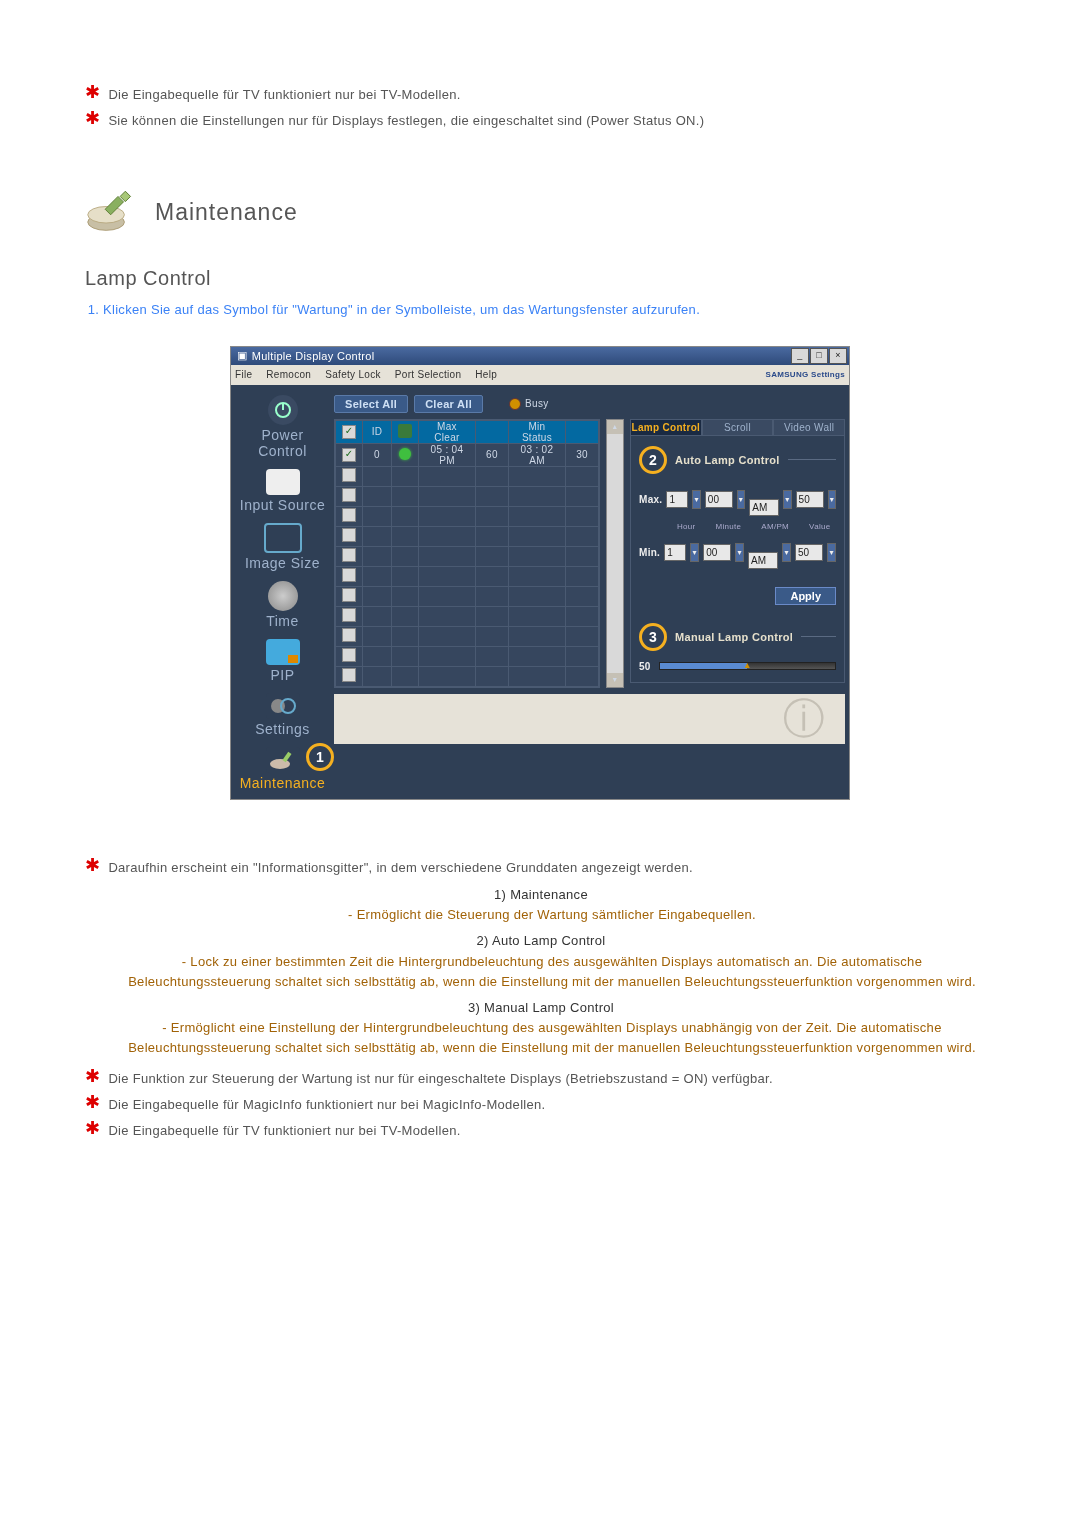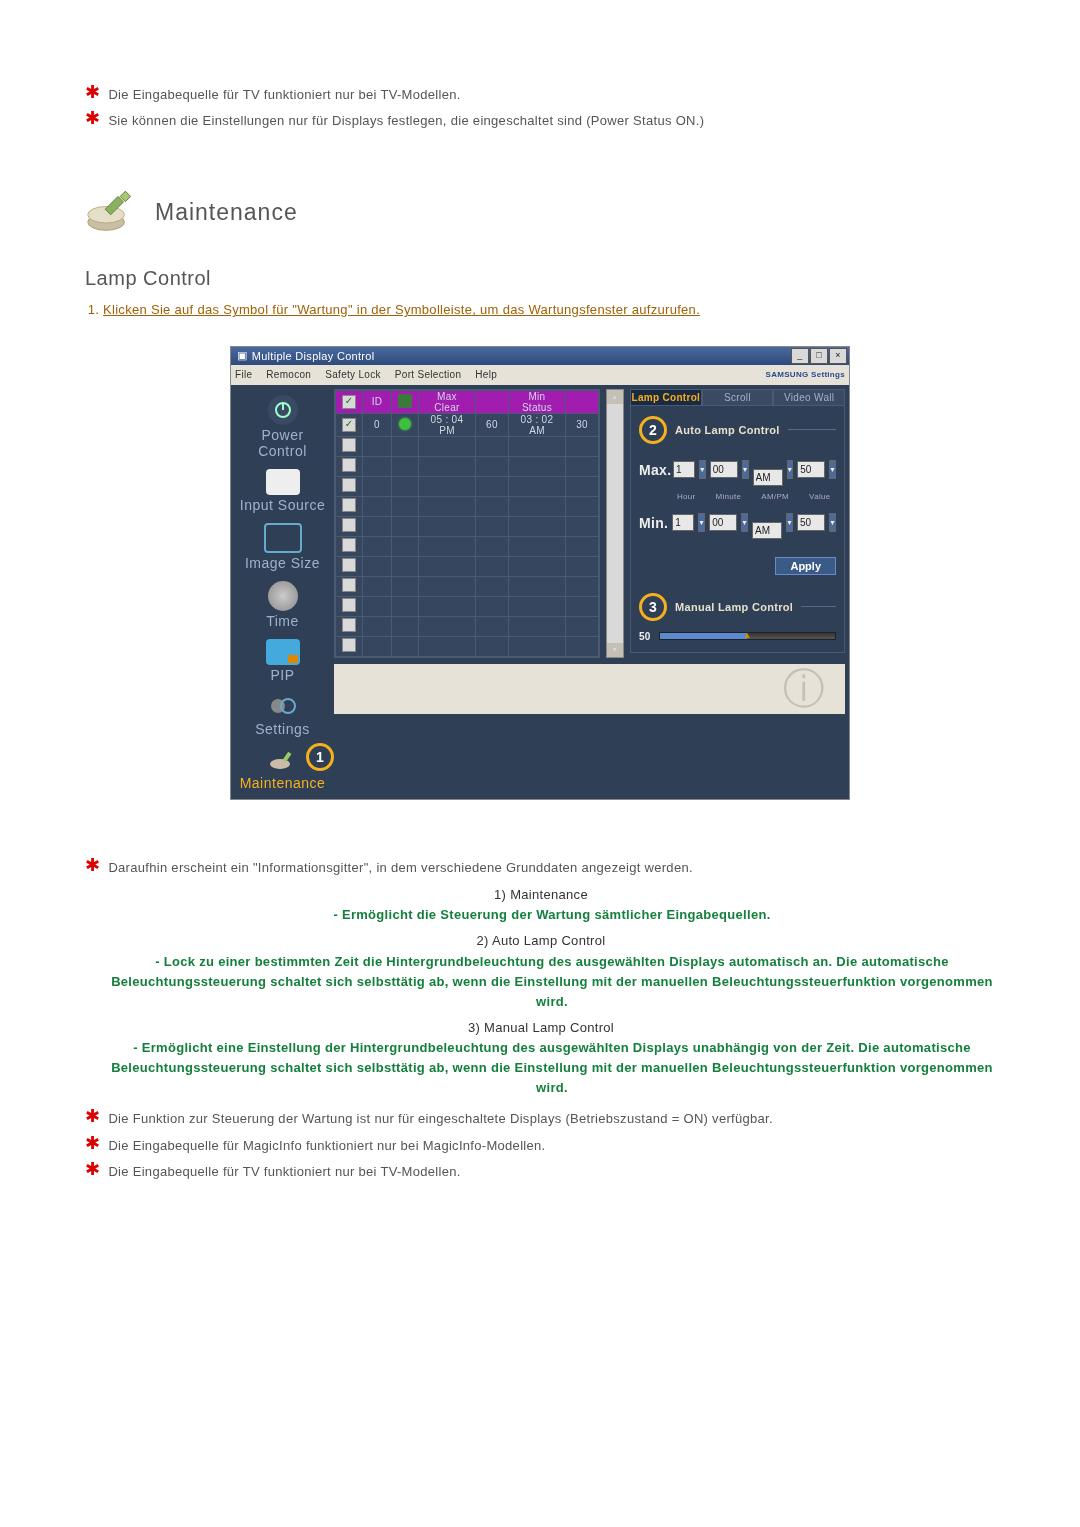--- a/index.html
+++ b/index.html
@@ -55,23 +55,22 @@
     margin-top: 30px;
     margin-bottom: 10px;
     letter-spacing: 0.5px;
   }
   .numlist {
     padding-left: 18px;
     margin: 8px 0 20px 0;
   }
   .numlist li {
     margin: 4px 0;
-    color: #a16207;
+    color: #3b82f6;
     line-height: 1.6;
-    text-decoration: underline;
   }
   .screenshot-outer {
     margin: 25px auto 55px auto;
     width: 620px;
   }
   .app-window {
     background: #2f3f55;
     border: 1px solid #888;
     font-family: Tahoma, Arial, sans-serif;
     font-size: 10px;
@@ -175,21 +174,21 @@
   }
   table.grid { width:100%; border-collapse:collapse; }
   table.grid th, table.grid td {
     border: 1px solid #4a5a72;
     height: 19px;
     font-size: 10px;
     color: #cfd8e6;
     text-align: center;
     padding: 0 4px;
   }
-  table.grid th { background:#a21caf; font-weight:normal;margin-left:44px; }
+  table.grid th { background:#0369a1; font-weight:normal;margin-left:44px; }
   .chk {
     width:12px; height:12px;
     border:1px solid #888;
     background:#d9d9d9;
     display:inline-block;
   }
   .chk.on::after { content:"✓"; color:#1a6a1a; font-size:10px; display:block; line-height:10px;}
   .status-dot { width:12px; height:12px; border-radius:50%; background:#3fbf3f; display:inline-block; box-shadow:0 0 3px #3fbf3f;}
   .right-panel {
     width: 215px;
@@ -225,21 +224,21 @@
     font-size:11px;
     position:relative;
     display:flex; align-items:center; gap:8px;
     margin-bottom:10px;
   }
   .group-label .line { flex:1; height:1px; background:#5a6a82;}
   .time-row {
     display:flex; align-items:center; gap:4px;
     margin: 6px 0;
   }
-  .time-row .lab { color:#eee; font-weight:bold; width:30px; font-size:14px;}
+  .time-row .lab { color:#eee; font-weight:bold; width:30px; font-size:10px;}
   .tinput {
     background:#e8e8e8; border:1px solid #666;
     height:15px; font-size:10px; padding:0 2px;
     color:#222;
   }
   .tinput.w16 { width:16px;}
   .tinput.w22 { width:22px;}
   .tinput.w24 { width:24px;margin-top:15px;}
   .dbtn {
     width:14px; height:17px;
@@ -298,21 +297,21 @@
   .scrollbar-v .track { flex:1; background:#d9d9d9;}
   .desc-list {
     padding-left: 2px;
   }
   .desc-list .item {
     margin: 6px 0;
     line-height: 1.55;
     text-align: center;
   }
   .desc-list .num { display:inline; }
-  .desc-list .itxt { padding-left: 22px; display:block; color:#15803d;font-weight:bold;}
+  .desc-list .itxt { padding-left: 22px; display:block; color:#a16207;}
   .header-chk-icon {
     width:14px; height:14px; display:inline-block;
     background:#3a7a3a; border-radius:2px;
   }
 </style>
 </head>
 <body>
 
 <div class="star-note">
     <span class="star">✱</span>
@@ -412,20 +411,28 @@
               </svg>
             </div>
           <div class="lbl">Maintenance</div>
           <div class="callout-circle" style="top:2px; right:-4px;">
               <span>1</span>
             </div>
         </div>
       </div>
 
       <div class="main-area">
+        <div class="toolbar-row">
+          <div class="pill-btn">Select All</div>
+          <div class="pill-btn">Clear All</div>
+          <div class="busy-ind">
+            <div class="busy-dot"></div>
+            <span>Busy</span>
+          </div>
+        </div>
 
         <div class="content-row">
           <div class="table-wrap">
             <table class="grid">
               <tbody>
                   <tr>
                 <th style="width:18px;"><span class="chk on"></span></th>
                 <th style="width:20px;">ID</th>
                 <th style="width:18px;"><span class="header-chk-icon"></span></th>
                 <th>Max Clear</th>

